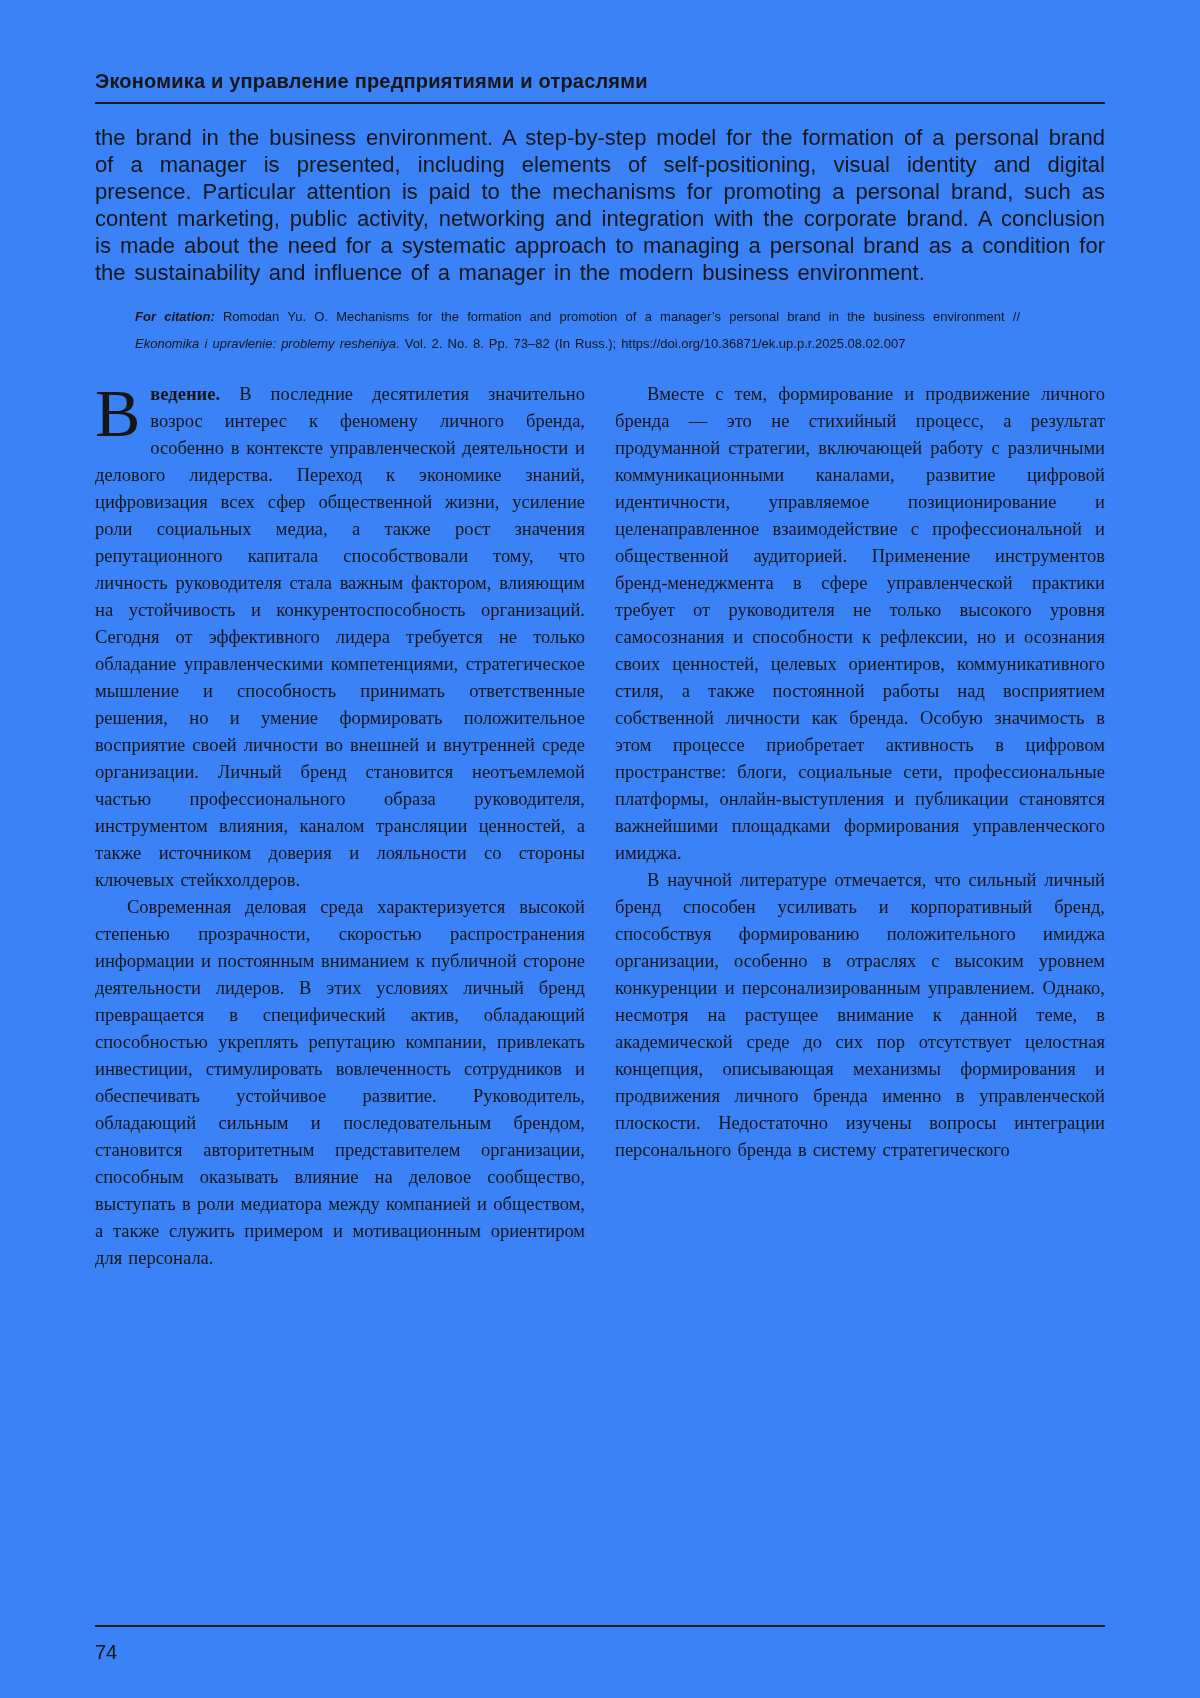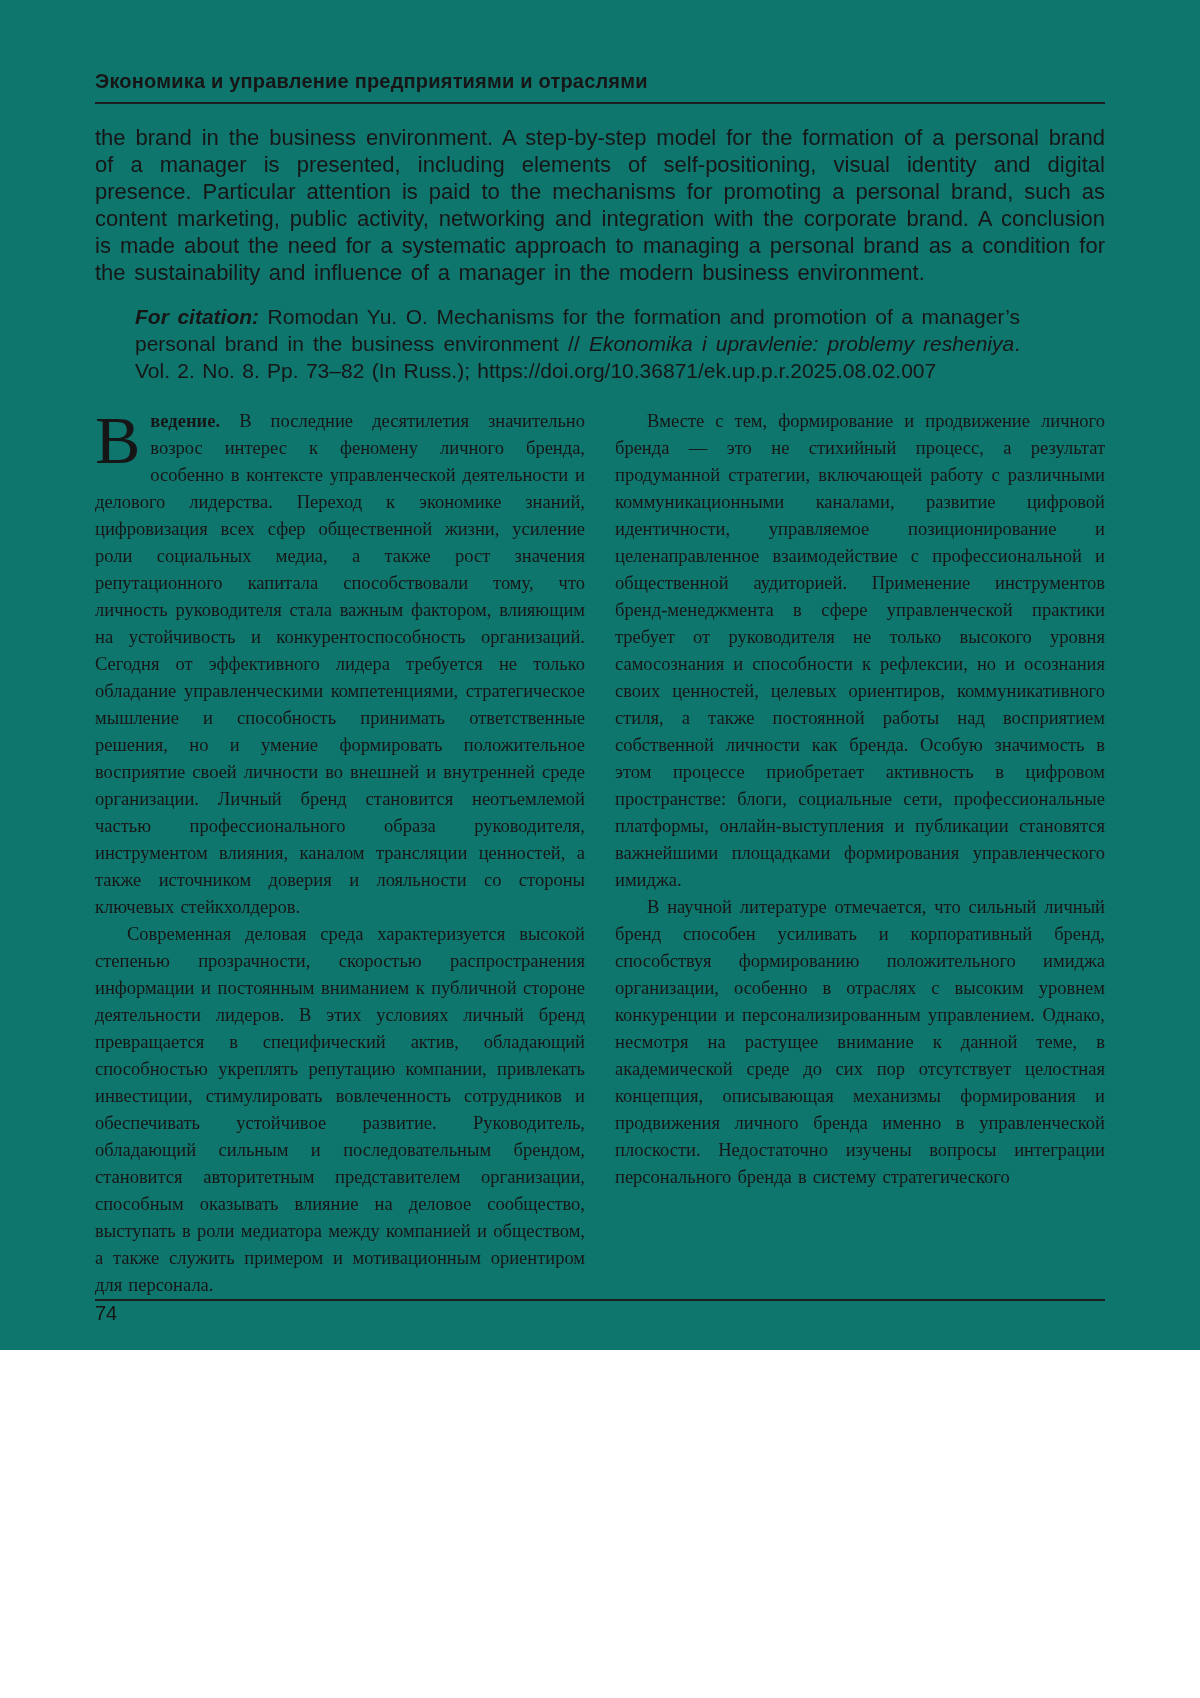--- a/index.html
+++ b/index.html
@@ -1,21 +1,21 @@
 <!DOCTYPE html>
 <html lang="ru"><head>
 <meta charset="utf-8">
 <style>
   * { margin: 0; padding: 0; box-sizing: border-box; }
   html, body { background: #ffffff; }
   .page {
     width: 1200px;
-    height: 1350px;
+    height: 1698px;
     margin: 0 auto;
-    background: #0f766e;
+    background: #3b82f6;
     color: #161616;
     padding: 70px 95px 0 95px;
     display: flex;
     flex-direction: column;
     overflow: hidden;
   }
   
   .running-head {
     font-family: "Liberation Sans", sans-serif;
     font-weight: bold;
@@ -35,21 +35,21 @@
   }
   .abstract p { margin: 0; }
   .keywords-line { text-indent: 38px; }
   .kw-label { font-weight: bold; font-style: italic; }
   
   .citation {
     margin-top: 17px;
     padding-left: 40px;
     padding-right: 85px;
     font-family: "Liberation Sans", sans-serif;
-    font-size: 21px;
+    font-size: 13px;
     line-height: 27px;
     text-align: justify;
     word-spacing: 1.5px;
   }
   .cit-label { font-weight: bold; font-style: italic; }
   .italic { font-style: italic; }
   
   .copyright {
     margin-top: 30px;
     font-family: "Liberation Serif", serif;
@@ -75,21 +75,21 @@
     font-family: "Liberation Serif", serif;
     font-size: 68px;
     line-height: 56px;
     padding: 4px 10px 0 0;
   }
   .bold { font-weight: bold; }
   
   .page-footer {
     margin-top: auto;
     border-top: 2px solid #1d1d1d;
-    padding: 1px 0 34px 0;
+    padding: 14px 0 34px 0;
     display: flex;
     justify-content: space-between;
     align-items: baseline;
     font-family: "Liberation Sans", sans-serif;
     font-size: 20px;
   }
 </style>
 </head>
 <body>
 

